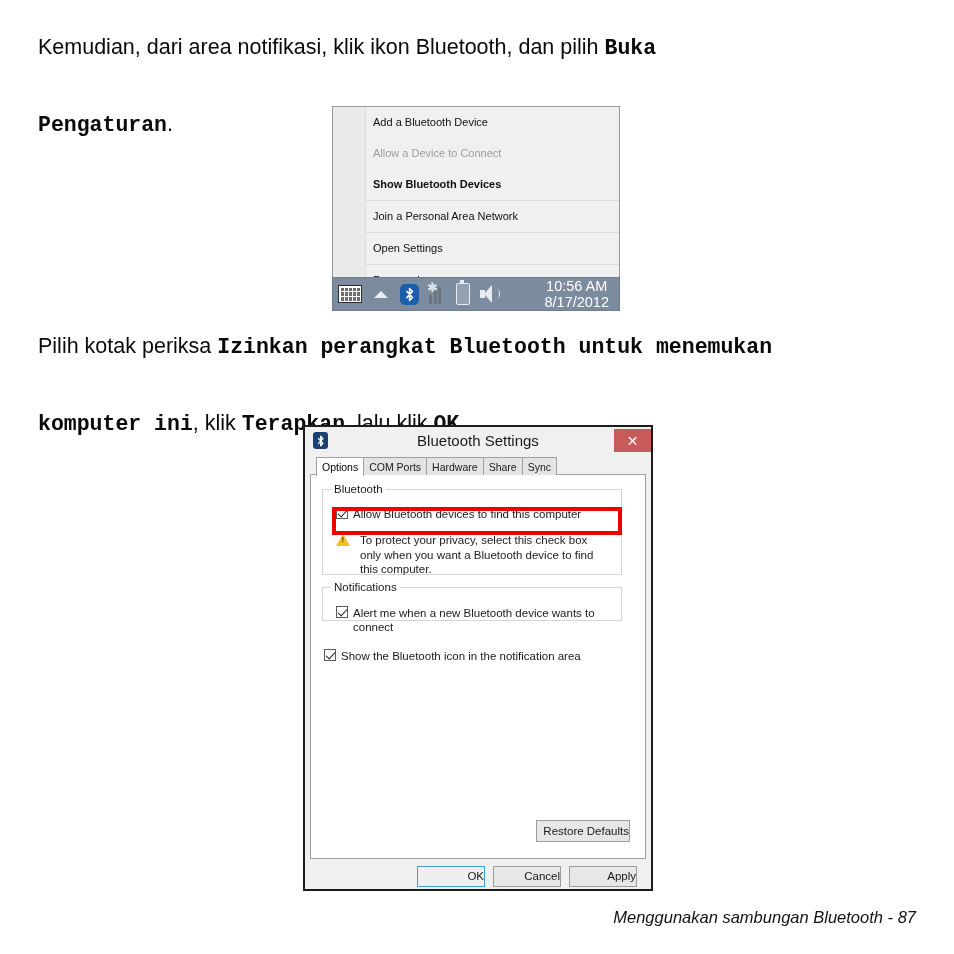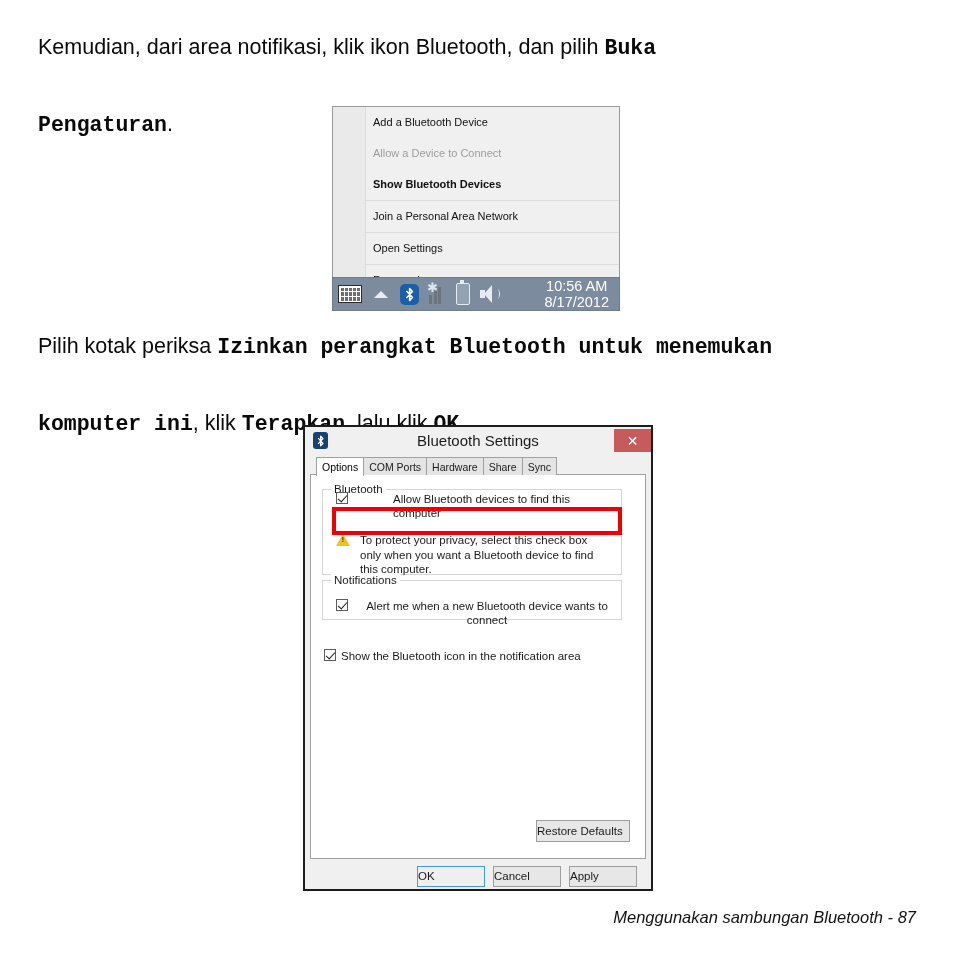--- a/index.html
+++ b/index.html
@@ -264,21 +264,21 @@
   }
   .groupbox > .gb-label {
     position: absolute;
     top: -7px; left: 8px;
     background: #ffffff;
     padding: 0 3px;
     font-size: 11.5px;
     color: #1a1a1a;
   }
   #gb-discovery { left: 11px; top: 14px; width: 300px; height: 86px; }
-  #gb-notifications { left: 11px; top: 105px; width: 300px; height: 40px; text-align: center; }
+  #gb-notifications { left: 11px; top: 112px; width: 300px; height: 34px; }
 
   .chk-row {
     display: flex;
     align-items: flex-start;
     font-size: 11.5px;
     color: #1a1a1a;
     line-height: 14px;
   }
   .checkbox {
     width: 12px; height: 12px;
@@ -295,21 +295,21 @@
     position: absolute;
     left: 3px; top: 0px;
     width: 4px; height: 8px;
     border: solid #1a1a1a;
     border-width: 0 1.6px 1.6px 0;
     transform: rotate(42deg);
   }
 
   #chk-discovery-row {
     position: absolute;
-    left: 13px; top: 2px; gap: 40px;
+    left: 13px; top: 17px;
   }
   #warn-row {
     position: absolute;
     left: 13px; top: 43px;
     display: flex;
     align-items: flex-start;
     width: 272px;
   }
   .warn-tri {
     width: 0; height: 0;
@@ -348,21 +348,21 @@
     box-sizing: border-box;
     z-index: 5;
     pointer-events: none;
   }
 
   .btn {
     font-size: 11.5px;
     background: #e7e7e7;
     border: 1px solid #9d9d9d;
     color: #1a1a1a;
-    text-align: left;
+    text-align: right;
     box-sizing: border-box;
     font-family: "Liberation Sans", sans-serif;
   }
   #btn-restore {
     position: absolute;
     right: 15px; bottom: 16px;
     width: 94px; height: 22px;
     line-height: 20px;
   }
   .dlg-footer {

